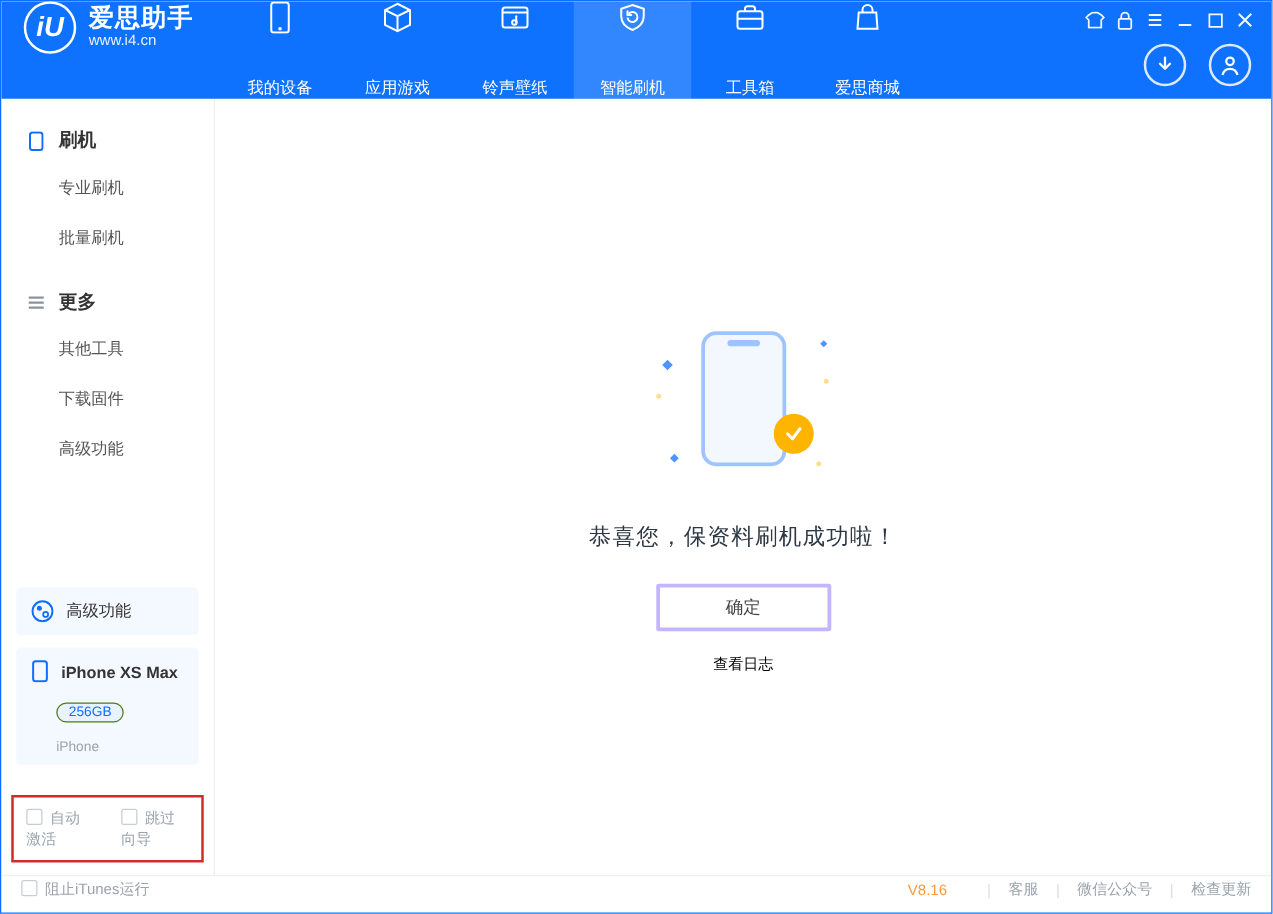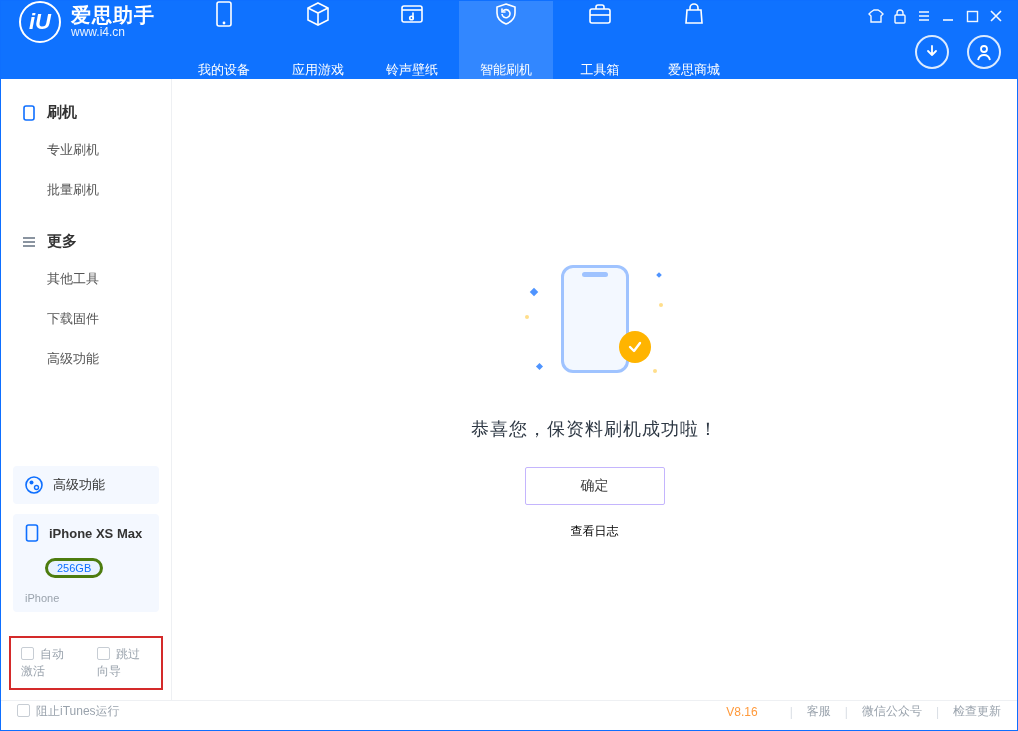--- a/index.html
+++ b/index.html
@@ -58,23 +58,23 @@
 
 .device-box { margin: auto 12px 14px 12px; }
 .mode-row, .device-row {
   background:#f4f8ff; border-radius:4px; padding:10px 12px; margin-bottom:10px;
   display:flex; align-items:center; gap:10px; font-size:13px; color:#333;
 }
 .device-row { flex-direction:column; align-items:flex-start; padding:10px 12px 8px; }
 .device-row .row1 { display:flex; align-items:center; gap:10px; font-weight:600; color:#333; }
 .storage-pill {
   margin-top:6px; margin-left:20px; font-size:11px; color:#0e6fff;
-  border:3px solid #4d7c0f; background:#e9f2ff; border-radius:10px; padding:1px 9px;
-}
-.device-sub { margin-top:4px; font-size:11px; color:#9aa3ad; }
+  border:1px solid #4d7c0f; background:#e9f2ff; border-radius:10px; padding:1px 9px;
+}
+.device-sub { margin-left:20px; margin-top:4px; font-size:11px; color:#9aa3ad; }
 
 .highlight-box {
   margin: 0 8px 10px 8px; border:2px solid #d42a2a; padding:8px 10px;
   display:flex; gap:22px; align-items:center; font-size:12px; color:#9aa3ad;
 }
 .chk { width:13px; height:13px; border:1px solid #c7cdd4; border-radius:2px; display:inline-block; margin-right:6px; vertical-align:-2px; }
 
 
 .main {
   flex:1; display:flex; flex-direction:column; align-items:center; justify-content:flex-start; padding-top:180px;
@@ -94,21 +94,21 @@
 }
 .sparkle { position:absolute; background:#4f94ff; }
 .sp1{width:6px;height:6px;transform:rotate(45deg);left:-4px;top:30px;}
 .sp2{width:4px;height:4px;transform:rotate(45deg);right:-6px;top:14px;}
 .sp3{width:5px;height:5px;transform:rotate(45deg);left:2px;bottom:10px;}
 .dot{position:absolute;width:4px;height:4px;border-radius:50%;background:#ffde8b;}
 .d1{left:-10px;top:56px;} .d2{right:-8px;top:44px;} .d3{right:-2px;bottom:6px;}
 
 .success-msg { margin-top:38px; font-size:18px; color:#2e3844; font-weight:500; letter-spacing:1px; }
 .ok-btn {
-  margin-top:26px; width:140px; height:38px; border:1px solid #c4b5fd; background:#fff;
+  margin-top:26px; width:140px; height:38px; border:3px solid #c4b5fd; background:#fff;
   font-size:14px; color:#444; cursor:pointer; border-radius:2px;
 }
 .log-link { margin-top:18px; font-size:12px; color:#000000; cursor:pointer; }
 
 
 .footer {
   height:36px; border-top:1px solid #eef0f3; display:flex; align-items:flex-end;
   font-size:12px; color:#9aa3ad; padding:16px 16px;
 }
 .footer .sep { margin:0 14px; color:#d9dee5; }

